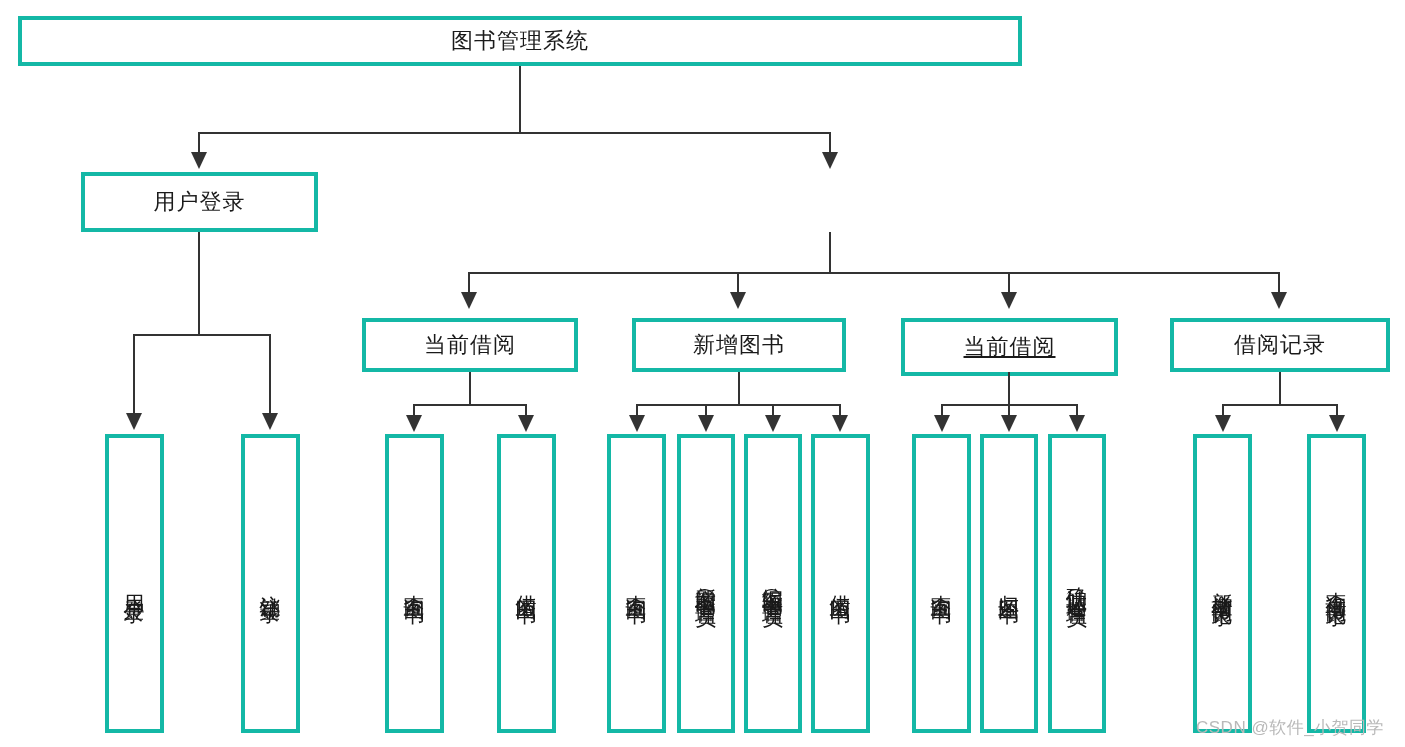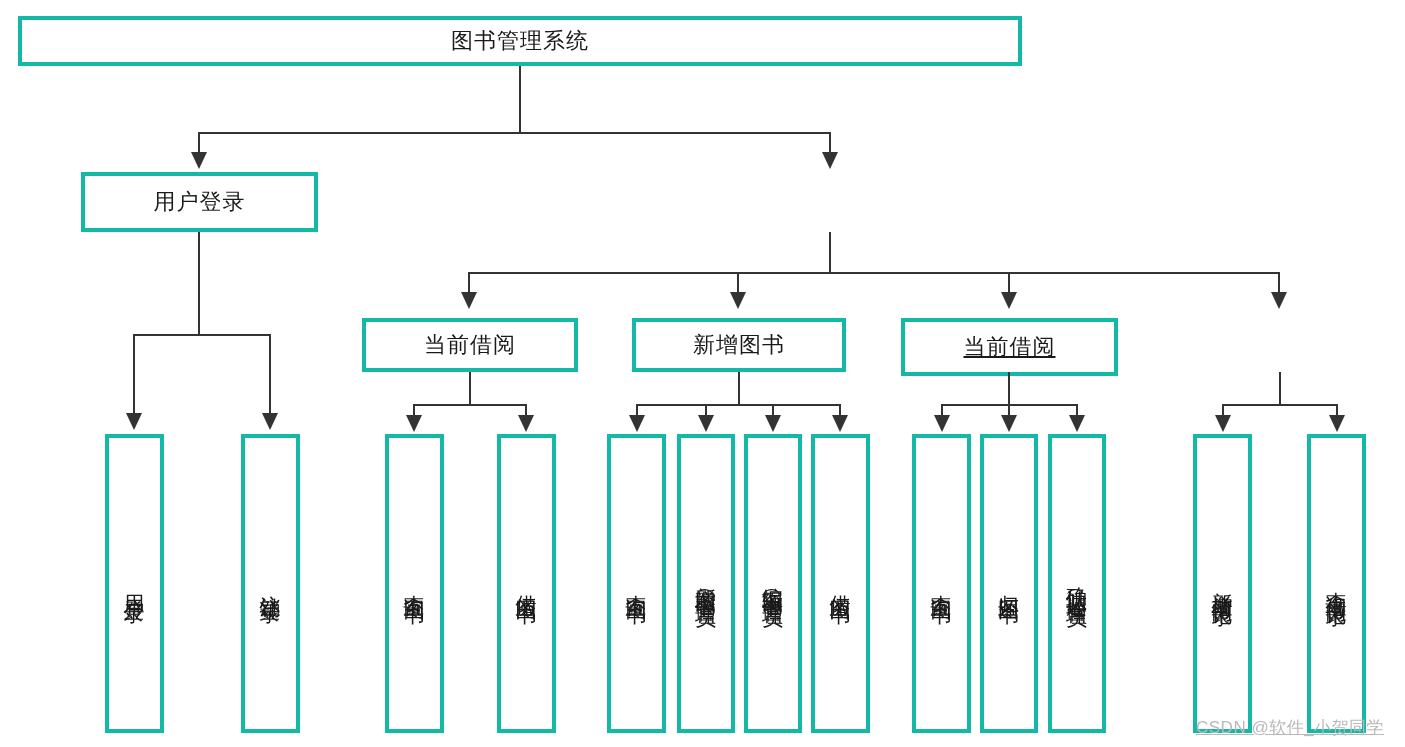--- a/index.html
+++ b/index.html
@@ -62,21 +62,20 @@
     border-left: 8px solid transparent;
     border-right: 8px solid transparent;
     border-top: 17px solid #333333;
   }
   .watermark {
     position: absolute;
     font-size: 17px;
     color: #b9b9b9;
     white-space: nowrap;
     letter-spacing: 0.5px;
-    text-decoration: underline;
   }
 </style>
 </head>
 <body>
 
 <div id="canvas">
 
   <div class="node horiz" style="left:18px; top:16px; width:1004px; height:50px;">
     <span class="lbl">图书管理系统</span>
   </div>
@@ -119,20 +118,23 @@
   <div class="arrow" style="left:1271px; top:292px;"></div>
 
   <div class="node horiz" style="left:362px; top:318px; width:216px; height:54px;">
     <span class="lbl">当前借阅</span>
   </div>
   <div class="node horiz" style="left:632px; top:318px; width:214px; height:54px;">
     <span class="lbl">新增图书</span>
   </div>
   <div class="node horiz" style="left:901px; top:318px; width:217px; height:58px;text-decoration:underline;">
     <span class="lbl">当前借阅</span>
+  </div>
+  <div class="node horiz" style="left:1170px; top:318px; width:220px; height:54px;">
+    <span class="lbl">借阅记录</span>
   </div>
 
   <div class="vline" style="left:469px; top:372px; width:2px; height:34px;"></div>
   <div class="hline" style="left:413px; top:404px; width:114px; height:2px;"></div>
   <div class="vline" style="left:413px; top:404px; width:2px; height:13px;"></div>
   <div class="arrow" style="left:406px; top:415px;"></div>
   <div class="vline" style="left:525px; top:404px; width:2px; height:13px;"></div>
   <div class="arrow" style="left:518px; top:415px;"></div>
 
   <div class="vline" style="left:738px; top:372px; width:2px; height:34px;"></div>

